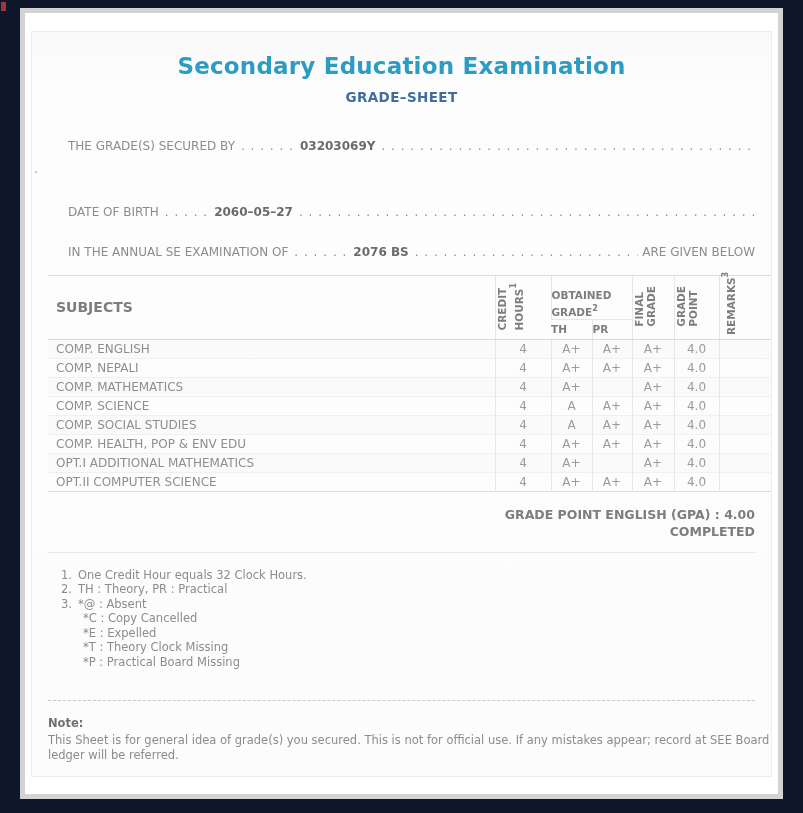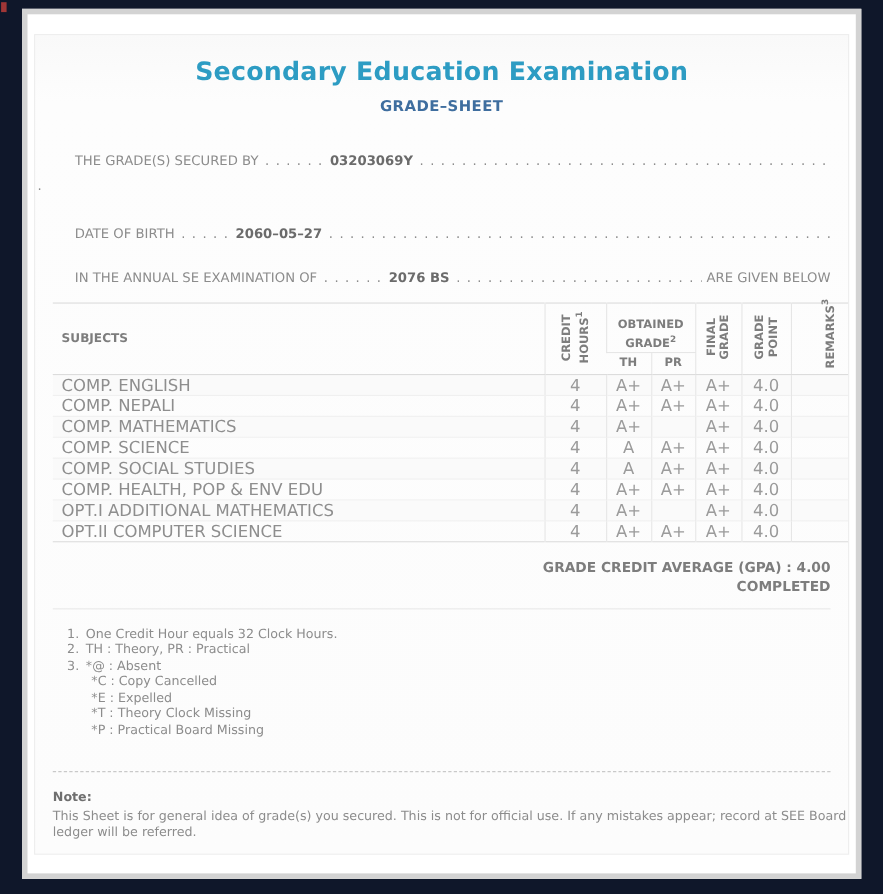--- a/index.html
+++ b/index.html
@@ -31,31 +31,31 @@
   .wrap-dot { margin:9px 0 0 -14px; color:#8c8c8c; font-size:12px; }
   .line-dob { margin-top:29px; }
   .line-exam { margin-top:26px; }
 
   table.grades { margin-top:16px; width:739px; table-layout:fixed; border-collapse:collapse;
                  border-top:1px solid #dcdcdc; border-bottom:1px solid #dcdcdc; }
   .grades th, .grades td { border-left:1px solid #e6e6e6; }
   .grades tr > *:first-child { border-left:none; }
   .grades .c-remarks, .grades th.h-remarks { border-right:1px solid #e6e6e6; }
   .grades thead th { color:#7d7d7d; font-size:10.5px; font-weight:bold;
-                     vertical-align:middle; text-align:center; }
-  .grades thead th.h-subjects { text-align:left; padding-left:8px; font-size:11px;
+                     vertical-align:middle; text-align:left; }
+  .grades thead th.h-subjects { text-align:left; padding-left:8px; font-size:14px;
                                 border-bottom:1px solid #dcdcdc; }
   .grades thead th.span2 { height:63px; border-bottom:1px solid #dcdcdc; }
   .grades thead th.h-obtained { height:42px; border-bottom:1px solid #e6e6e6;
                                 white-space:pre-line; line-height:13px; }
   .grades thead tr.sub th { height:20px; border-bottom:1px solid #dcdcdc; font-size:10.5px; }
   .rot { display:inline-block; writing-mode:vertical-rl; transform:rotate(180deg);
          white-space:pre-line; line-height:12px; max-height:58px; }
   sup { font-size:8px; }
-  .grades tbody td { height:19px; font-size:15px; color:#9b9b9b; text-align:center;
+  .grades tbody td { height:19px; font-size:12px; color:#9b9b9b; text-align:center;
                      border-top:1px solid #f0f0f0; overflow:hidden; white-space:nowrap; }
   .grades tbody td.c-subject { text-align:left; padding-left:8px; color:#8e8e8e; }
   .grades tbody tr:nth-child(odd) td { background:#fafafa; }
 
   .summary { text-align:right; padding:15px 0 13px; border-bottom:1px solid #e9e9e9;
              color:#7d7d7d; font-size:12.5px; font-weight:bold; }
   .summary .status-line { margin-top:2px; }
 
   .footnotes { margin:15px 0 0 13px; color:#8c8c8c; font-size:11.5px; line-height:14.5px; }
   .fn-item { display:flex; }
@@ -213,21 +213,21 @@
             <td class="c-pr">A+</td>
             <td class="c-final">A+</td>
             <td class="c-point">4.0</td>
             <td class="c-remarks"></td>
           </tr>
         </tbody>
     </table>
 
     <div class="summary">
       <div>
-        <span>GRADE CREDIT AVERAGE (GPA) :</span>
+        <span>GRADE POINT ENGLISH (GPA) :</span>
         <span>4.00</span>
       </div>
       <div class="status-line">COMPLETED</div>
     </div>
 
     <div class="footnotes">
         <div class="fn-item">
           <span class="fn-num">1.</span>
           <div class="fn-lines">
             <div class="fn-line">One Credit Hour equals 32 Clock Hours.</div>

